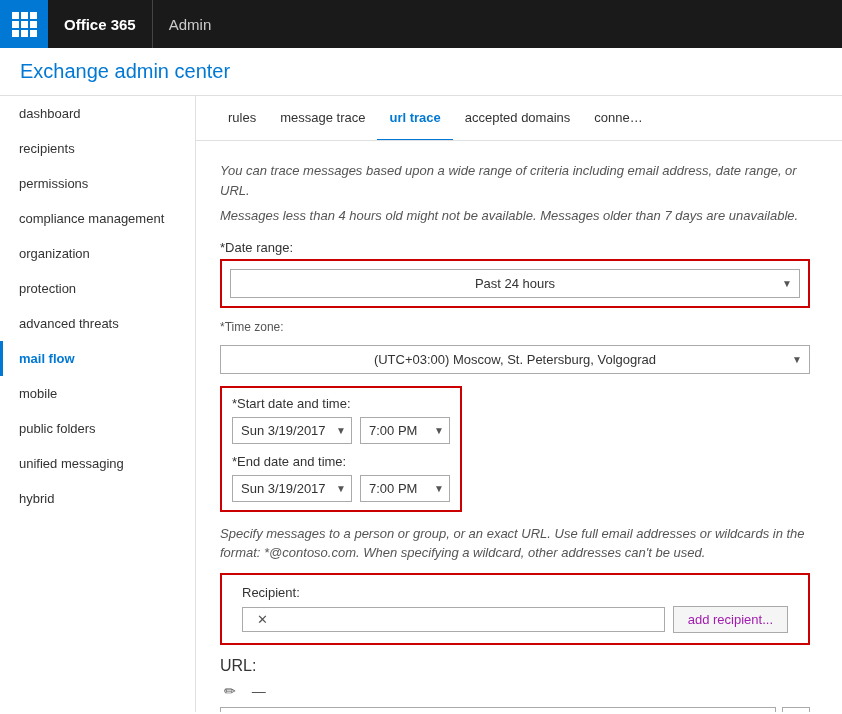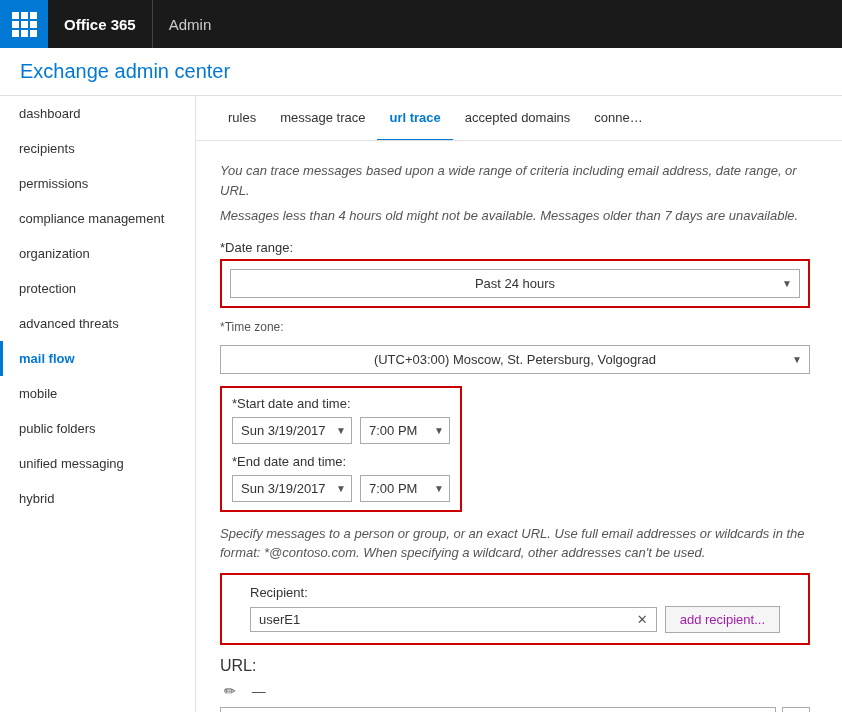--- a/index.html
+++ b/index.html
@@ -241,21 +241,21 @@
       appearance: none;
       -webkit-appearance: none;
       cursor: pointer;
       color: #333;
       width: 90px;
     }
 
     
     .recipient-box {
       border: 2px solid #cc0000;
-      padding: 10px 28px;
+      padding: 10px 20px;
       margin-bottom: 12px;
       max-width: 590px;
     }
     .recipient-label {
       font-size: 13px;
       color: #333;
       margin-bottom: 6px;
     }
     .recipient-row {
       display: flex;
@@ -459,21 +459,20 @@
       </div>
 
       
       <p class="info-text" style="max-width:590px; margin-bottom:10px;">Specify messages to a person or group, or an exact URL. Use full email addresses or wildcards in the format: *@contoso.com. When specifying a wildcard, other addresses can't be used.</p>
 
       
       <div class="recipient-box">
         <div class="recipient-label">Recipient:</div>
         <div class="recipient-row">
           <div class="recipient-input-wrap">
-            <span class="recipient-input-text">userE1</span>
             <span class="recipient-clear">✕</span>
           </div>
           <button class="add-recipient-btn">add recipient...</button>
         </div>
       </div>
 
       
       <div class="url-section">
         <div class="url-label">URL:</div>
         <div class="url-toolbar">

